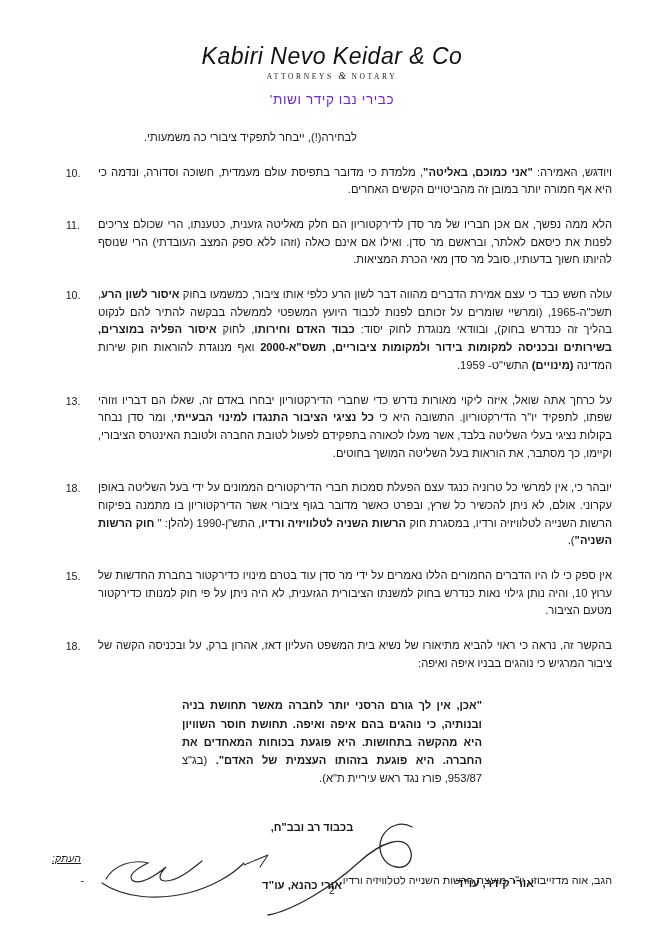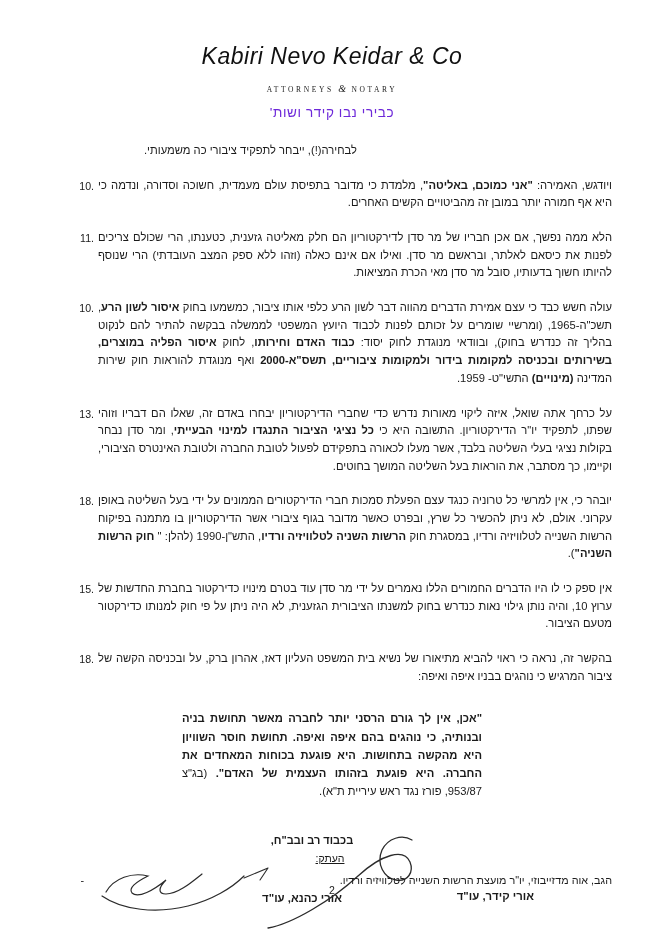--- a/index.html
+++ b/index.html
@@ -34,21 +34,21 @@
     color: #111;
     direction: ltr;
     line-height: 1.1;
   }
   .firm-sub {
     font-family: "Liberation Serif", "DejaVu Serif", serif;
     font-size: 7.5px;
     letter-spacing: 2.6px;
     color: #222;
     direction: ltr;
-    margin-top: 14px;
+    margin-top: 1px;
     text-transform: uppercase;
   }
   .firm-sub .amp {
     font-style: italic;
     font-size: 10px;
     letter-spacing: 1px;
   }
   .firm-he {
     font-size: 13.5px;
     color: #6d28d9;
@@ -81,21 +81,21 @@
     flex: 1;
     text-align: justify;
     text-align-last: right;
     font-size: 11.2px;
     line-height: 1.58;
     padding-left: 4px;
   }
   .clause-num {
     width: 42px;
     flex: 0 0 42px;
-    text-align: right;
+    text-align: center;
     direction: ltr;
     font-size: 10.6px;
     line-height: 1.58;
     padding-top: 1px;
   }
   b, .bold { font-weight: bold; }
 
   
   .quote-block {
     width: 300px;
@@ -142,24 +142,25 @@
   .scribble-b { right: 330px; top: -24px; }
 
   
   .footer {
     position: absolute;
     right: 52px;
     left: 52px;
     top: 852px;
   }
   .cc-label {
-    text-align: center;
+    text-align: left;
     font-size: 10.5px;
     text-decoration: underline;
     padding-right: 4px;
+    font-style: italic;
   }
   .cc-row {
     display: flex;
     flex-direction: row-reverse;
     margin-top: 10px;
     font-size: 10.8px;
   }
   .cc-bullet {
     width: 32px;
     flex: 0 0 32px;

